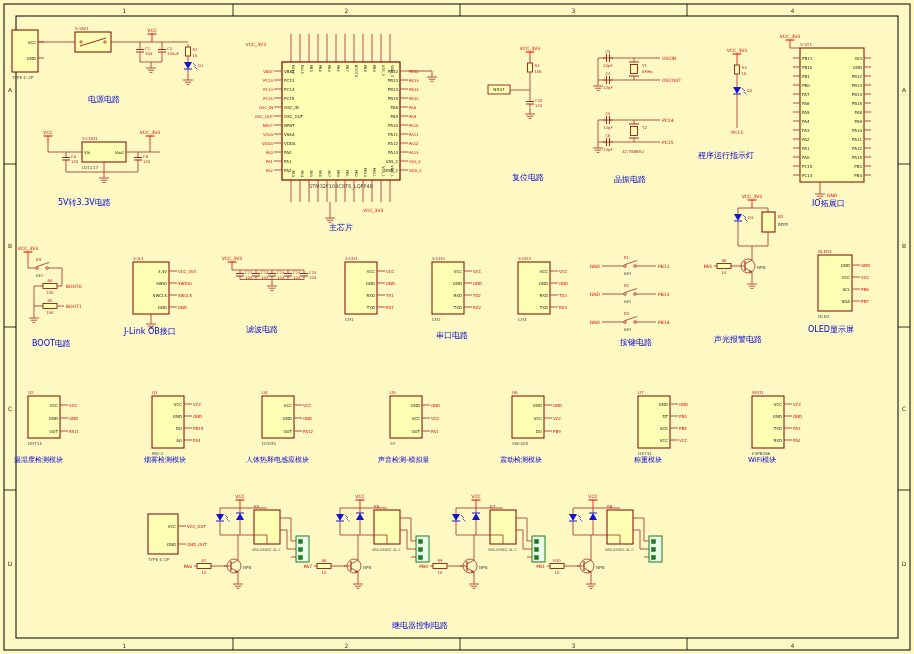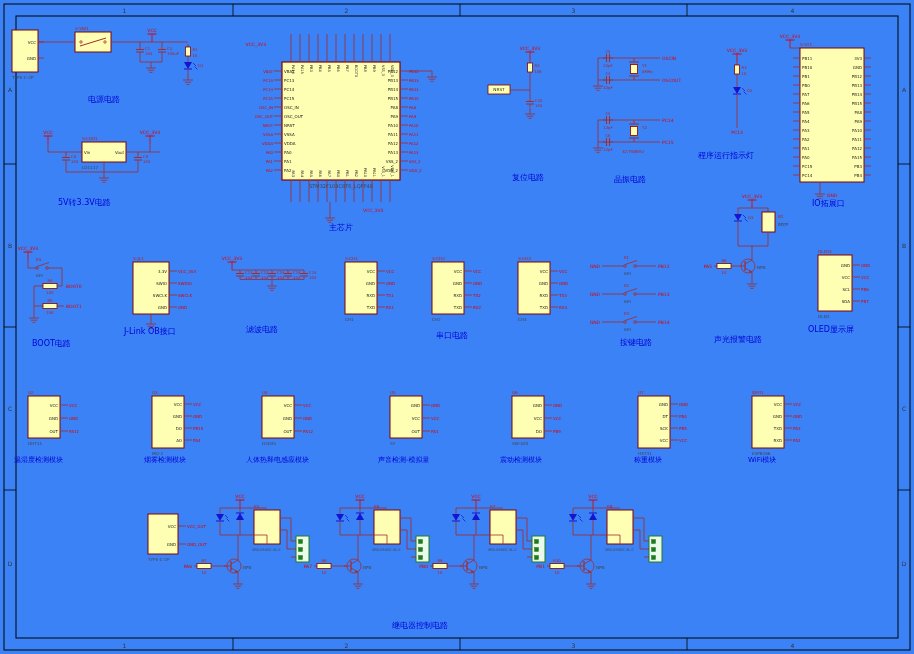--- a/index.html
+++ b/index.html
@@ -1,16 +1,16 @@
 <!DOCTYPE html>
 <html><head>
 <meta charset="utf-8">
 <style>
   html,body{margin:0;padding:0;background:#ffffff;}
-  #stage{position:relative;width:914px;height:654px;background:#3b82f6;overflow:hidden;}
+  #stage{position:relative;width:914px;height:654px;background:#fef9c3;overflow:hidden;}
   svg text{font-family:"DejaVu Sans","Liberation Sans",sans-serif;}
 </style>
 </head>
 <body>
 
 <div id="stage">
   <svg id="schematic" width="914" height="654" viewBox="0 0 914 654">
       <g>
         <rect x="4" y="4" width="906" height="646" fill="none" stroke="#000000" stroke-width="1"></rect>
         <rect x="16" y="16" width="882" height="622" fill="none" stroke="#000000" stroke-width="1"></rect>

